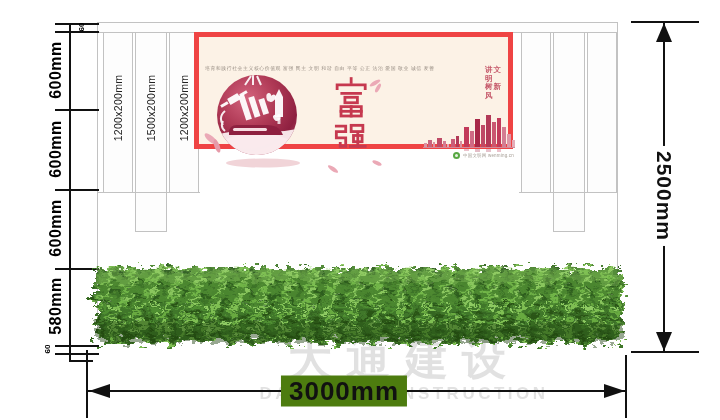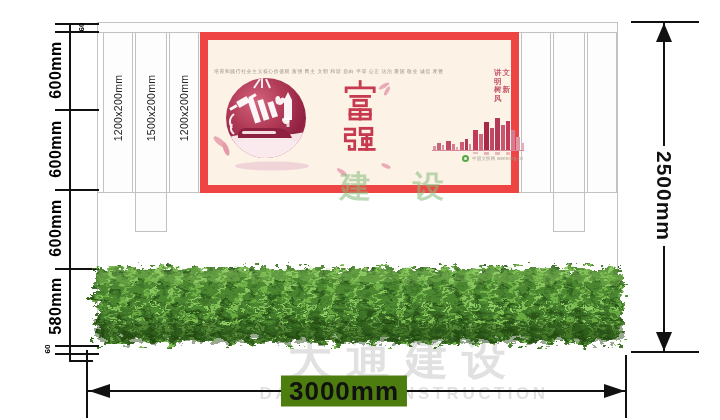--- a/index.html
+++ b/index.html
@@ -21,22 +21,22 @@
   .dim2500{position:absolute;font-weight:700;font-size:21px;background:#fff;padding:2px 5px;
            transform:translate(-50%,-50%) rotate(90deg);white-space:nowrap;letter-spacing:1px;}
   .dim3000{position:absolute;font-weight:700;font-size:26px;background:#4d7c0f;padding:0 8px;
            transform:translate(-50%,-50%);white-space:nowrap;letter-spacing:1px;}
   
   .wallline{position:absolute;background:#c2c2c2;}
   .panel{position:absolute;background:#fdfdfd;border:1px solid #c2c2c2;box-sizing:border-box;}
   .plabel{position:absolute;font-size:10.5px;color:#222;white-space:nowrap;
           transform:translate(-50%,-50%) rotate(-90deg);letter-spacing:.3px;}
   
-  .poster{position:absolute;left:200px;top:32px;width:319px;height:161px;
-          background:#fcf2e6;border:8px solid #ef4444;box-sizing:border-box;}
+  .poster{position:absolute;left:194px;top:32px;width:319px;height:117px;
+          background:#fcf2e6;border:5px solid #ef4444;box-sizing:border-box;}
   .values-line{position:absolute;left:6px;top:28px;font-size:5px;color:#9a9086;
                white-space:nowrap;letter-spacing:.6px;transform:scaleX(.97);transform-origin:left;}
   .slogan{position:absolute;left:286px;top:29px;font-size:7.5px;line-height:8.5px;
           color:#c65a6b;font-weight:700;letter-spacing:1px;}
   .caption{position:absolute;left:254px;top:115px;display:flex;align-items:center;gap:3px;}
   .caption .dot{width:7px;height:7px;border-radius:50%;background:#58a843;position:relative;}
   .caption .dot::after{content:"";position:absolute;left:2px;top:2px;width:3px;height:3px;
           border-radius:50%;background:#eaf5e4;}
   .caption .ctext{font-size:4.5px;color:#a39b92;white-space:nowrap;letter-spacing:.2px;}
   
@@ -204,21 +204,20 @@
   </svg>
 
   <div class="caption">
     <span class="dot"></span>
     <span class="ctext">中国文明网 wenming.cn</span>
   </div>
 
 </div>
 
 <div class="wm-green">
-  <div>建设</div>
 </div>
 
 <svg class="abs" style="left:84px;top:258px;z-index:4;" width="550" height="98" viewBox="0 0 550 98">
   <defs>
     <filter id="hf1" x="-6%" y="-30%" width="112%" height="160%">
       <feTurbulence type="fractalNoise" baseFrequency="0.085 0.16" numOctaves="4" seed="3" result="n"></feTurbulence>
       <feDisplacementMap in="SourceGraphic" in2="n" scale="26" xChannelSelector="R" yChannelSelector="G"></feDisplacementMap>
     </filter>
     <filter id="hf2" x="-6%" y="-40%" width="112%" height="180%">
       <feTurbulence type="fractalNoise" baseFrequency="0.12 0.22" numOctaves="3" seed="9" result="n2"></feTurbulence>

